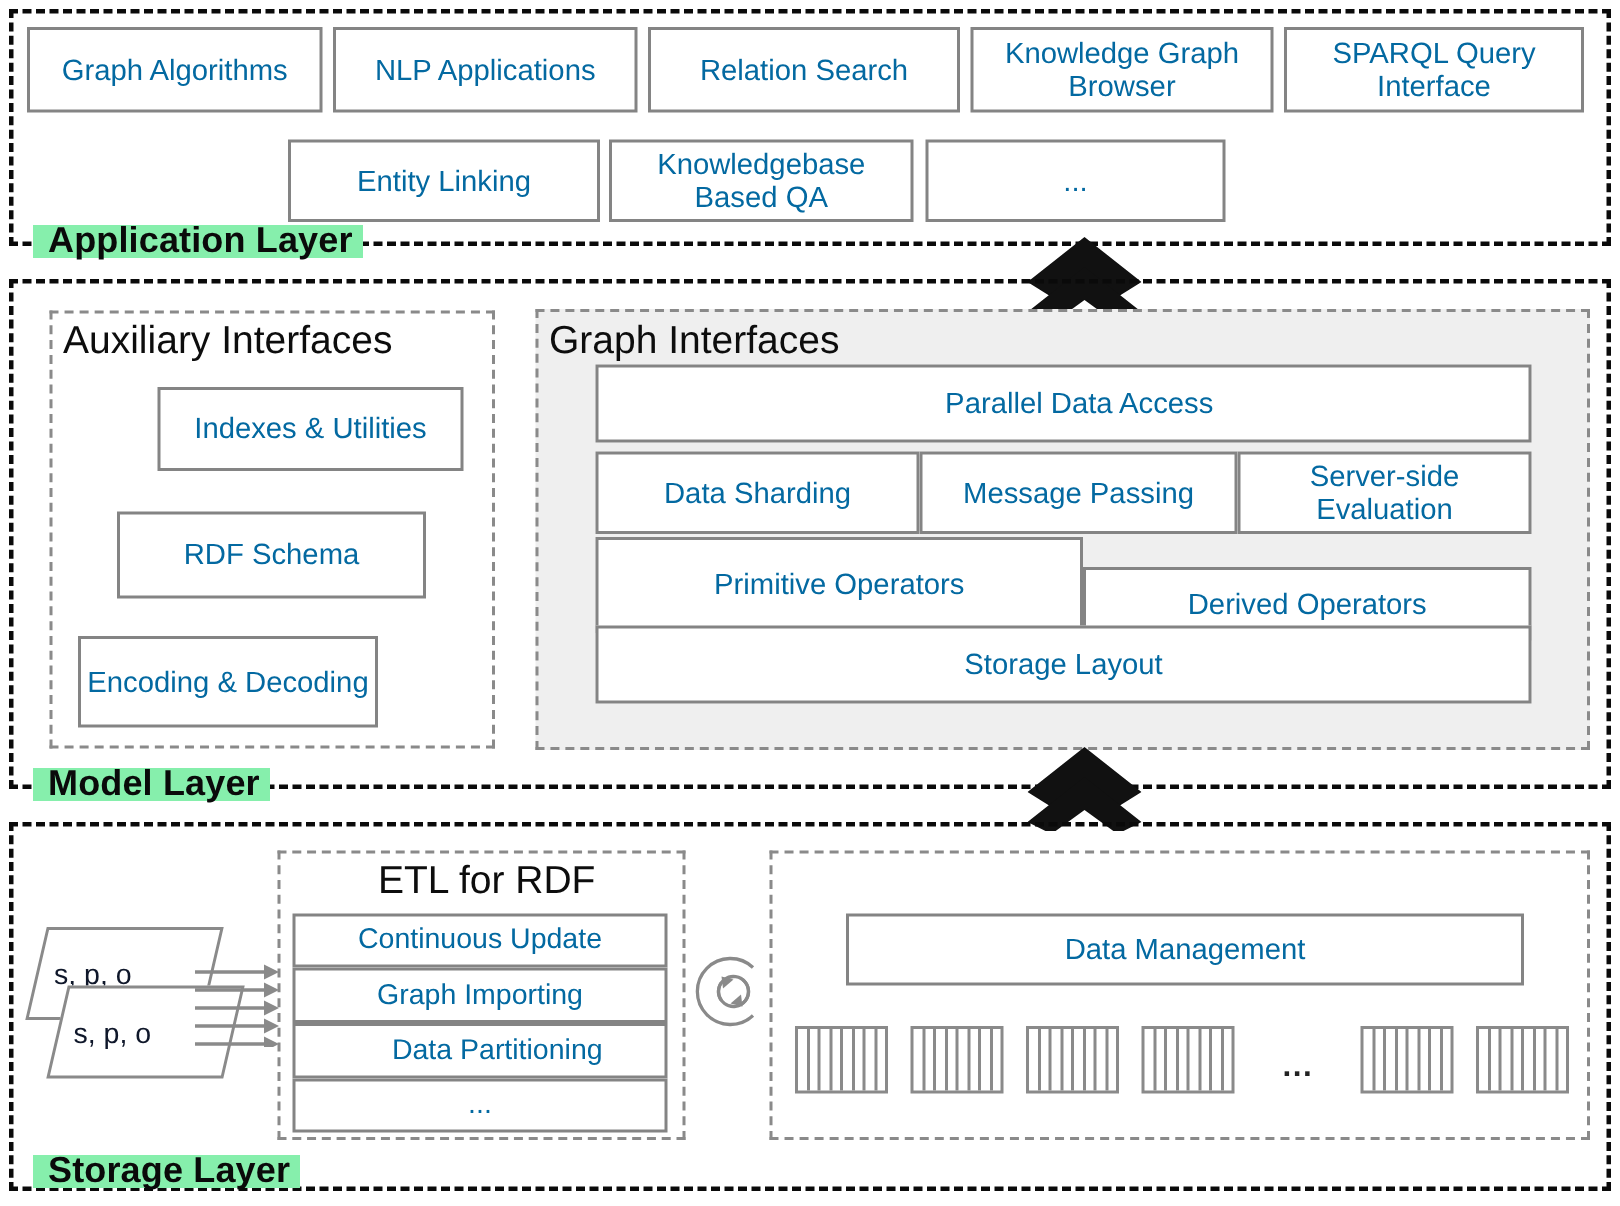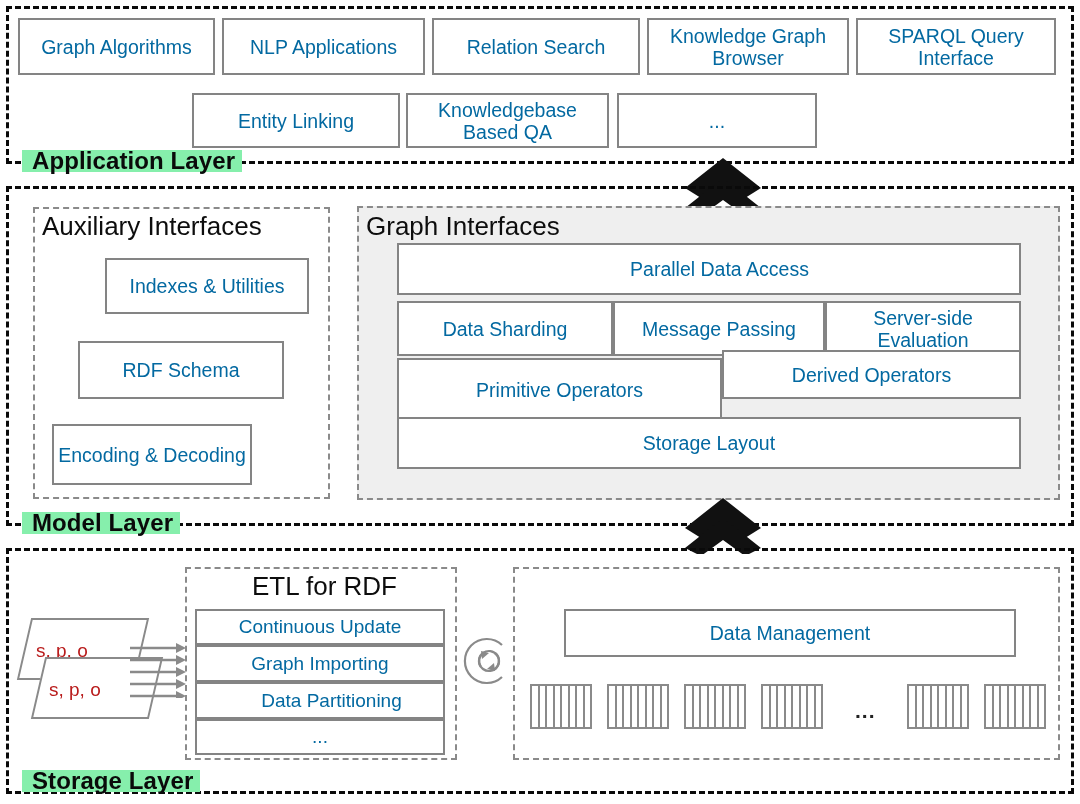--- a/index.html
+++ b/index.html
@@ -67,21 +67,21 @@
   .para{
     position:absolute;
     border:2px solid #8a8a8a;
     background:#ffffff;
     transform:skewX(-13deg);
     box-sizing:border-box;
   }
   .para-label{
     position:absolute;
     font-size:19px;
-    color:#b91c1c;
+    color:#0f172a;
     white-space:nowrap;
   }
 
   
   .flowarrows{position:absolute;}
 
   
   .disk{
     position:absolute;box-sizing:border-box;
     border:2px solid #8a8a8a;
@@ -141,21 +141,21 @@
   <div class="group dashdot shaded" style="left:357px;top:206px;width:703px;height:294px;"></div>
   <div class="group-title" style="left:366px;top:215px;">Graph Interfaces</div>
 
   <div class="box" style="left:397px;top:243px;width:624px;height:52px;padding-left:25px;">Parallel Data Access</div>
 
   <div class="box" style="left:397px;top:301px;width:216px;height:55px;">Data Sharding</div>
   <div class="box" style="left:613px;top:301px;width:212px;height:55px;">Message Passing</div>
   <div class="box" style="left:825px;top:301px;width:196px;height:55px;">Server-side Evaluation</div>
 
   <div class="box" style="left:397px;top:358px;width:325px;height:64px;">Primitive Operators</div>
-  <div class="box" style="left:722px;top:350px;width:299px;height:49px;">Derived Operators</div>
+  <div class="box" style="left:722px;top:378px;width:299px;height:49px;">Derived Operators</div>
 
   <div class="box" style="left:397px;top:417px;width:624px;height:52px;">Storage Layout</div>
 
   <div class="chevarrow" style="left:685px;top:498px;width:76px;height:56px;">
     <svg width="76" height="56" viewBox="0 0 76 56">
       <polygon points="38,0 76,30 60,40 38,22 16,40 0,30" fill="#111111"></polygon>
       <polygon points="38,20 76,50 60,58 38,42 16,58 0,50" fill="#111111"></polygon>
     </svg>
   </div>
 

